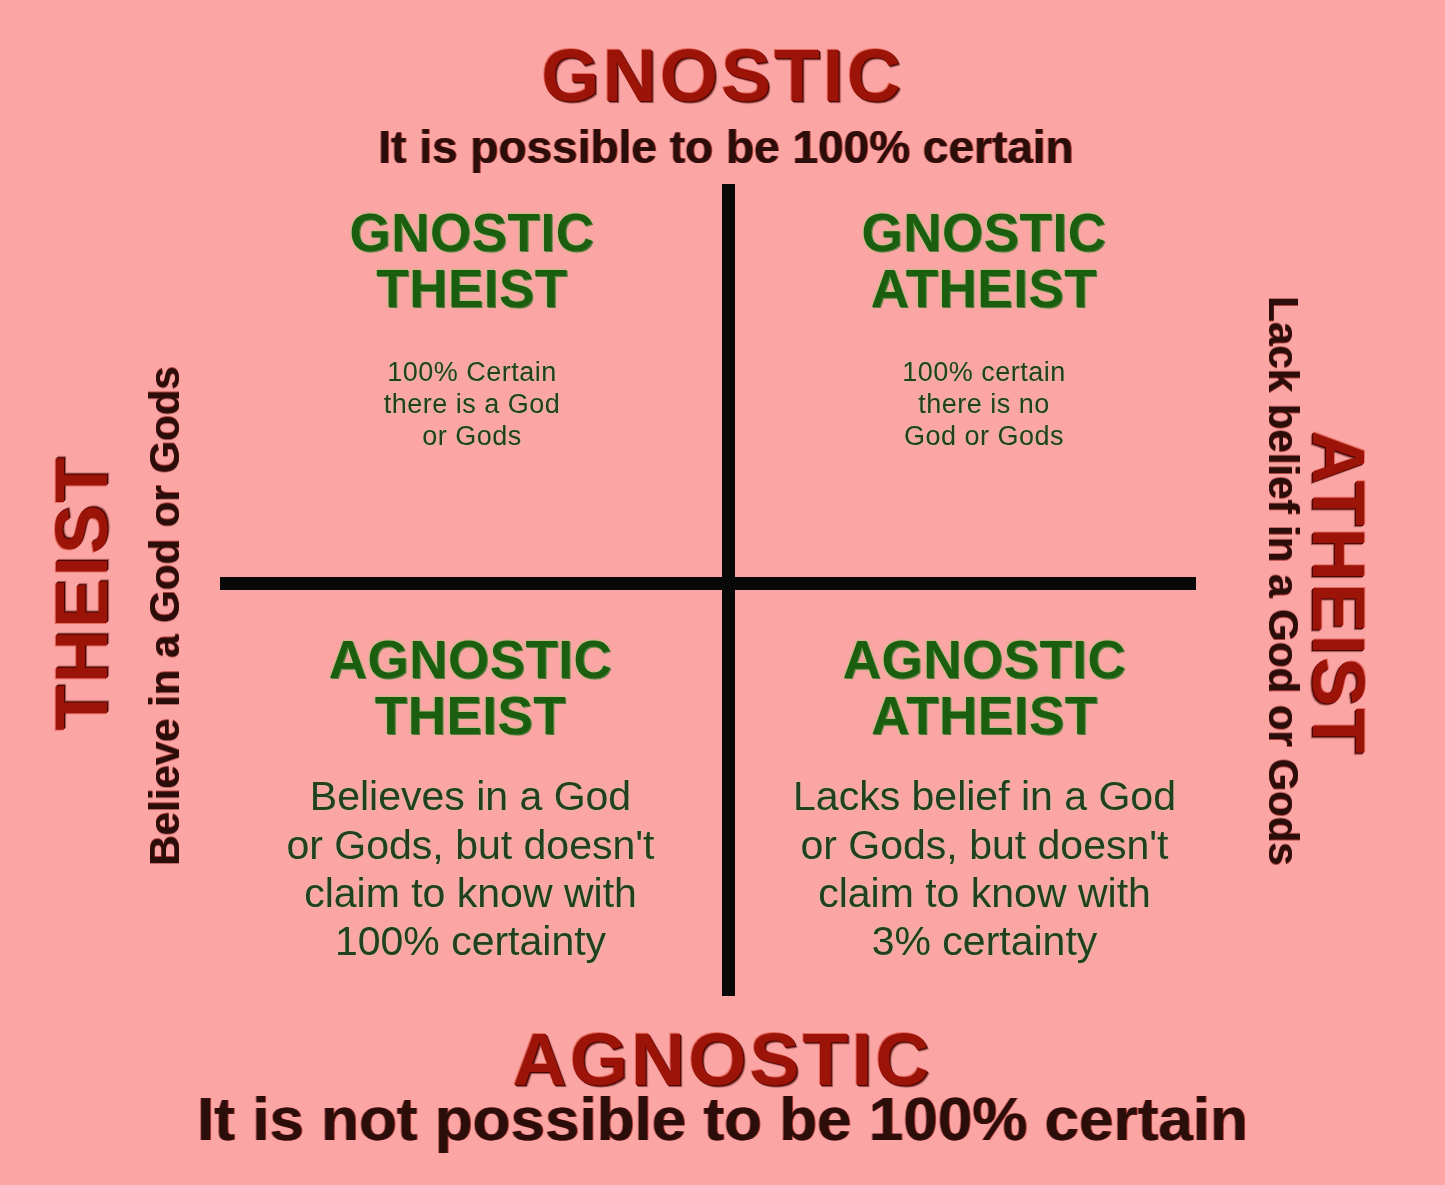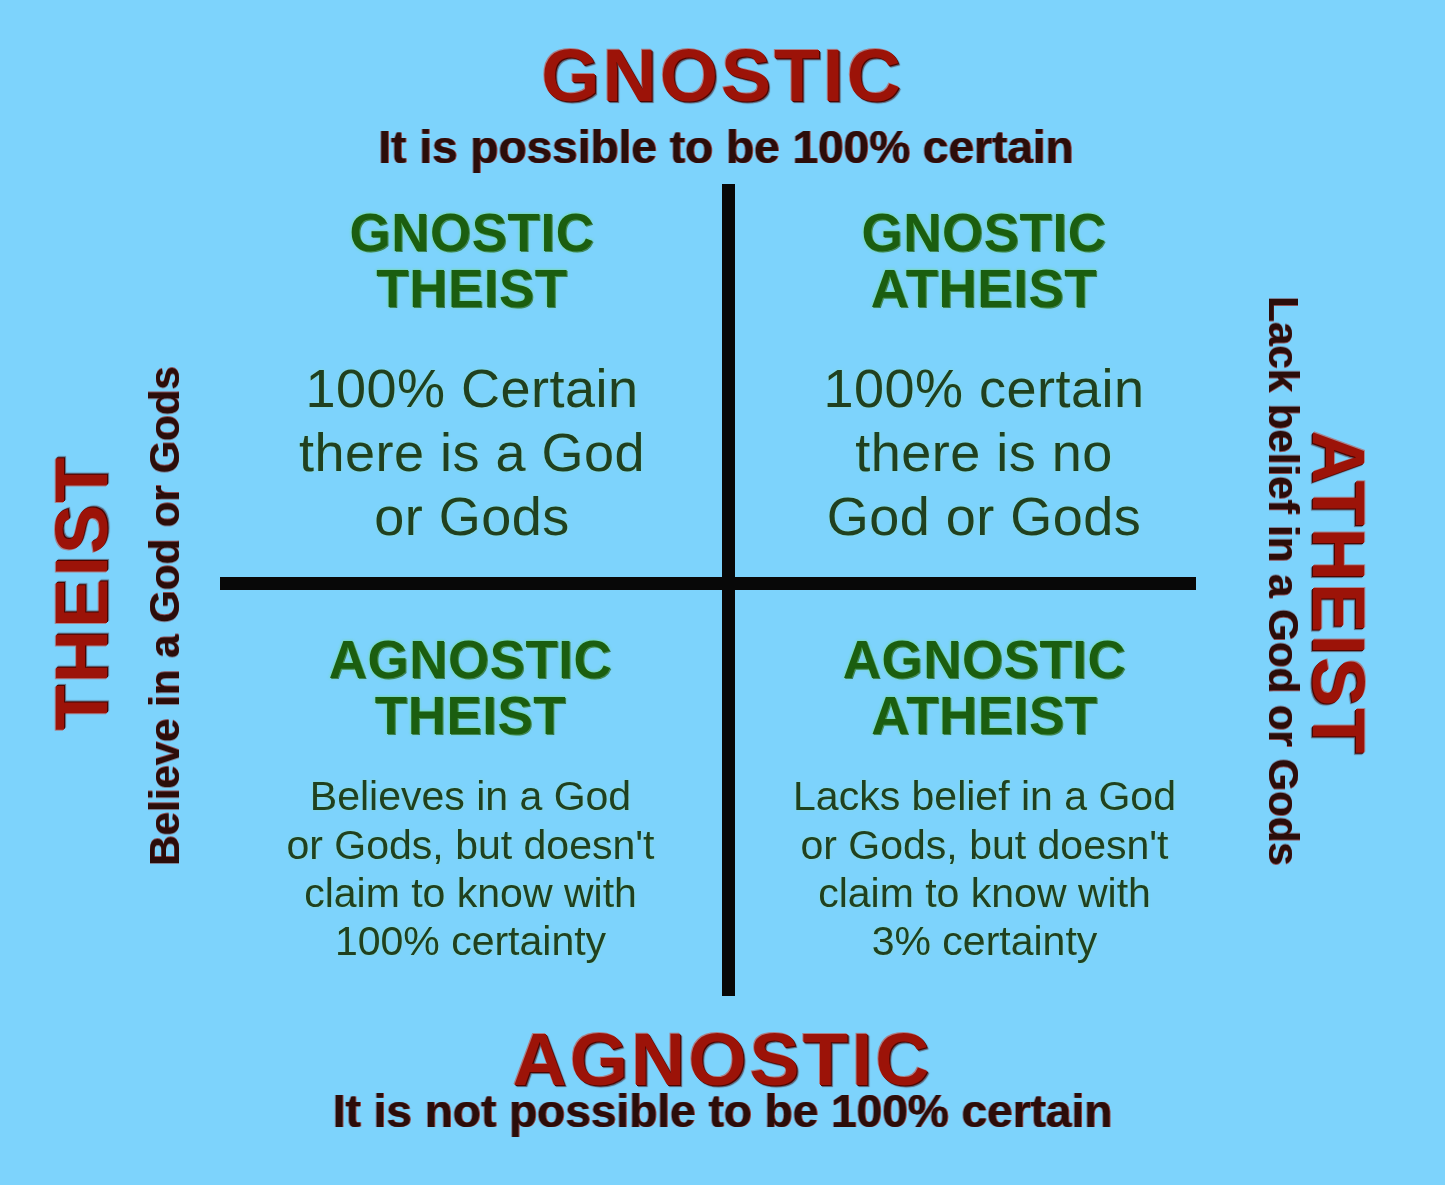--- a/index.html
+++ b/index.html
@@ -5,21 +5,21 @@
   html, body {
     margin: 0;
     padding: 0;
     background: #ffffff;
   }
 
   #root {
     position: relative;
     width: 1445px;
     height: 1185px;
-    background: #7dd3fc;
+    background: #fca5a5;
     overflow: hidden;
     font-family: "Liberation Sans", sans-serif;
     -webkit-font-smoothing: antialiased;
   }
 
   
   .axis-v {
     position: absolute;
     left: 722px;
     top: 184px;
@@ -77,21 +77,21 @@
   }
   #title-bottom {
     left: 0; right: 0;
     top: 1022px;
     font-size: 75px;
     letter-spacing: 3px;
   }
   #sub-bottom {
     left: 0; right: 0;
     top: 1088px;
-    font-size: 46px;
+    font-size: 62px;
   }
 
   
   .side-wrap {
     position: absolute;
     top: 0;
     height: 1185px;
     width: 0;
   }
   .rot {
@@ -159,21 +159,21 @@
   }
 
   #q-tl { left: 232px; top: 205px;  width: 480px; }
   #q-tr { left: 745px; top: 205px;  width: 478px; }
   #q-bl { left: 228px; top: 632px;  width: 485px; }
   #q-br { left: 742px; top: 632px;  width: 485px; }
 
   #q-tl .quad-body, #q-tr .quad-body { margin-top: 40px; }
   #q-bl .quad-body, #q-br .quad-body { margin-top: 28px; }
 
-  #q-tl .quad-body, #q-tr .quad-body { font-size: 54px; }
+  #q-tl .quad-body, #q-tr .quad-body { font-size: 27px; }
   #q-bl .quad-body, #q-br .quad-body { font-size: 41px; letter-spacing: 0px; }
 </style>
 </head>
 <body>
 
 <div id="root">
 
   <div id="title-top" class="edge-title">GNOSTIC</div>
   <div id="sub-top" class="edge-sub">It is possible to be 100% certain</div>
 

